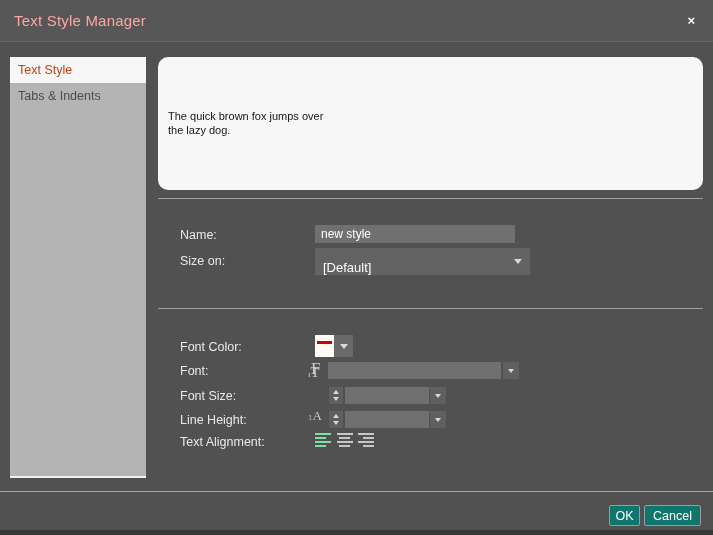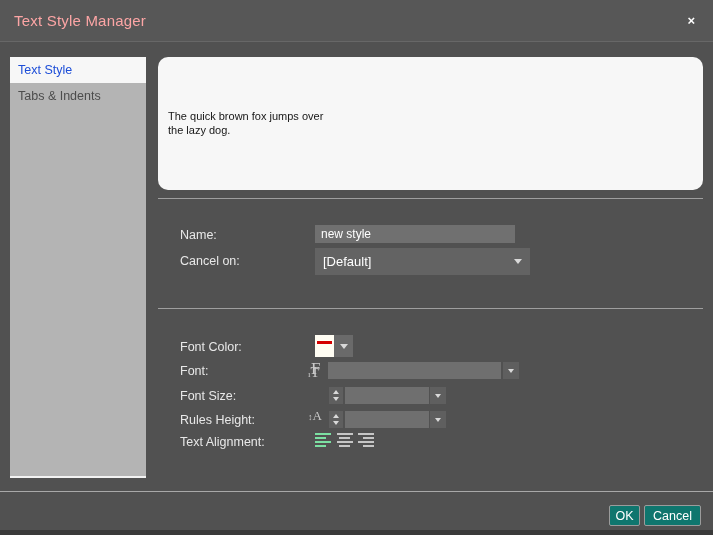--- a/index.html
+++ b/index.html
@@ -14,41 +14,41 @@
     display:flex; align-items:center; padding:0 14px; }
   .title { color:#fca5a5; font-size:15px; letter-spacing:.2px; }
   .close-btn { margin-left:auto; color:#ffffff; font-size:13px; font-weight:bold;
     cursor:pointer; line-height:1; padding:2px 4px; }
 
   
   .sidebar { position:absolute; left:10px; top:57px; width:136px; height:421px;
     background:#b4b4b4; border-bottom:2px solid #f2f2f2; }
   .tab { height:26px; line-height:26px; padding-left:8px; font-size:12.5px;
     color:#4c4c4c; cursor:pointer; }
-  .tab.selected { background:#f7f7f7; color:#1d4ed8; }
+  .tab.selected { background:#f7f7f7; color:#c2410c; }
 
   
   .preview { position:absolute; left:158px; top:57px; width:545px; height:133px;
     background:#f7f7f7;border-radius:10px; }
   .preview-text { margin:52px 0 0 10px; width:165px; font-size:11px; color:#161616;
     line-height:14px; }
 
   .divider { position:absolute; height:1px; background:#9f9f9f; }
   .divider.d1 { left:158px; top:198px; width:545px; }
   .divider.d2 { left:158px; top:308px; width:545px; }
   .divider.footer-line { left:0; top:491px; width:713px; background:#a8a8a8; }
 
   .lbl { position:absolute; left:180px; font-size:12.5px; color:#e8e8e8; }
 
   
   .name-input { position:absolute; left:315px; top:225px; width:200px; height:18px;
     background:#707070; border:none; outline:none; color:#ffffff; font-size:12px;
     padding:0 6px; font-family:"Liberation Sans", sans-serif; }
   .dropdown { position:absolute; left:315px; top:248px; width:215px; height:27px;
-    background:#636363; color:#ffffff; font-size:13px; display:flex; align-items:center;
+    background:#636363; color:#ffffff; font-size:13px; display:flex; align-items:flex-end;
     padding:0 22px 0 8px; cursor:pointer; }
   .caret { width:0; height:0; border-left:4px solid transparent; border-right:4px solid transparent;
     border-top:5px solid #d9d9d9; }
   .dropdown .caret { position:absolute; right:8px; top:11px; }
 
   
   .swatch-btn { position:absolute; left:315px; top:335px; width:19px; height:22px;
     background:#fffdf3; cursor:pointer; }
   .swatch-line { position:absolute; left:2px; right:2px; top:6px; height:3px; background:#d40000; }
   .swatch-arrow { position:absolute; left:334px; top:335px; width:19px; height:22px;
@@ -119,21 +119,21 @@
 
   <div class="preview">
     <div class="preview-text">The quick brown fox jumps over the lazy dog.</div>
   </div>
 
   <div class="divider d1"></div>
 
   <span class="lbl" style="top:228px">Name:</span>
   <input class="name-input" type="text" value="new style" style="">
 
-  <span class="lbl" style="top:254px">Cancel on:</span>
+  <span class="lbl" style="top:254px">Size on:</span>
   <div class="dropdown">
     <span>[Default]</span>
     <span class="caret"></span>
   </div>
 
   <div class="divider d2"></div>
 
   <span class="lbl" style="top:340px">Font Color:</span>
   <div class="swatch-btn">
     <div class="swatch-line"></div>
@@ -153,21 +153,21 @@
   <span class="serif-icon size-icon"><span class="sm">ı</span><span>T</span></span>
   <div class="spinner fs-spin">
     <span class="tri-up"></span>
     <span class="tri-dn"></span>
   </div>
   <input class="field fs-field" type="text" value="" style="">
   <div class="arrow-btn fs-arrow">
     <span class="caret"></span>
   </div>
 
-  <span class="lbl" style="top:413px">Rules Height:</span>
+  <span class="lbl" style="top:413px">Line Height:</span>
   <span class="serif-icon lh-icon"><span class="sm">↕</span><span>A</span></span>
   <div class="spinner lh-spin">
     <span class="tri-up"></span>
     <span class="tri-dn"></span>
   </div>
   <input class="field lh-field" type="text" value="" style="">
   <div class="arrow-btn lh-arrow">
     <span class="caret"></span>
   </div>
 

